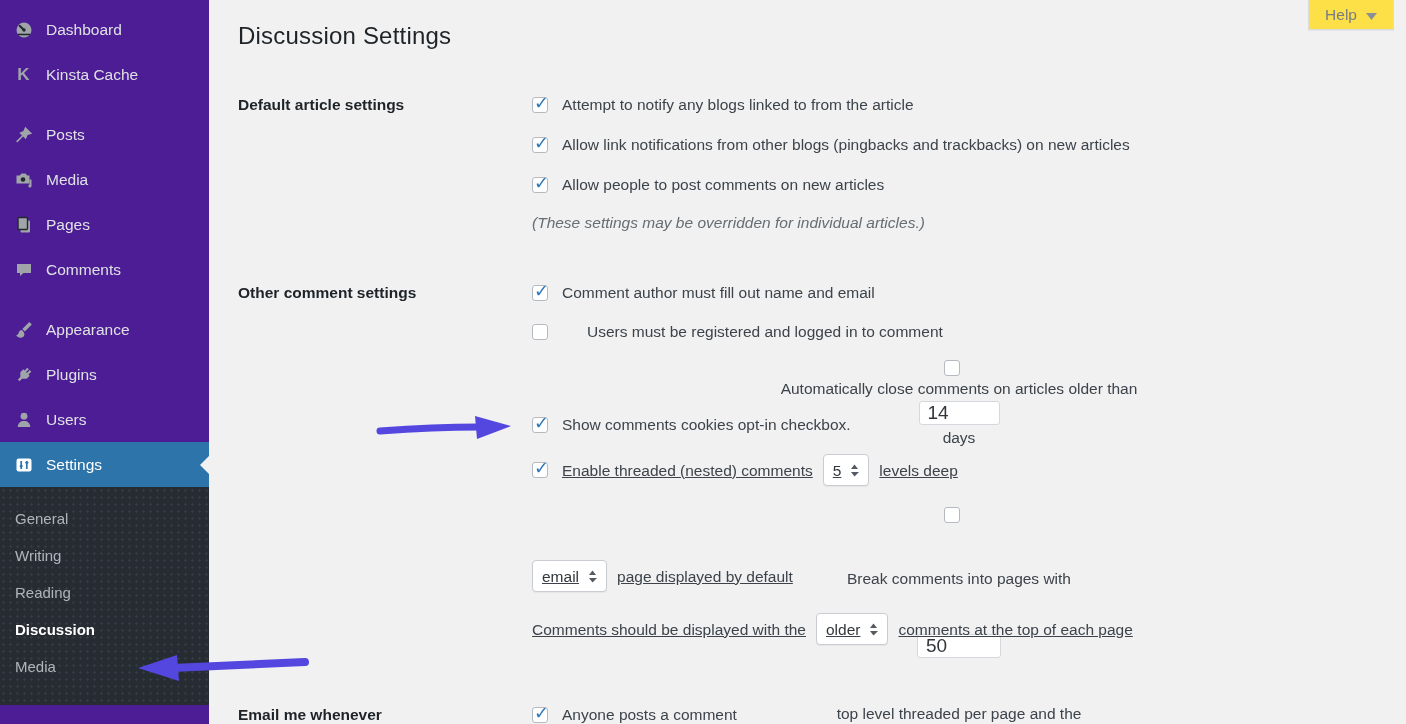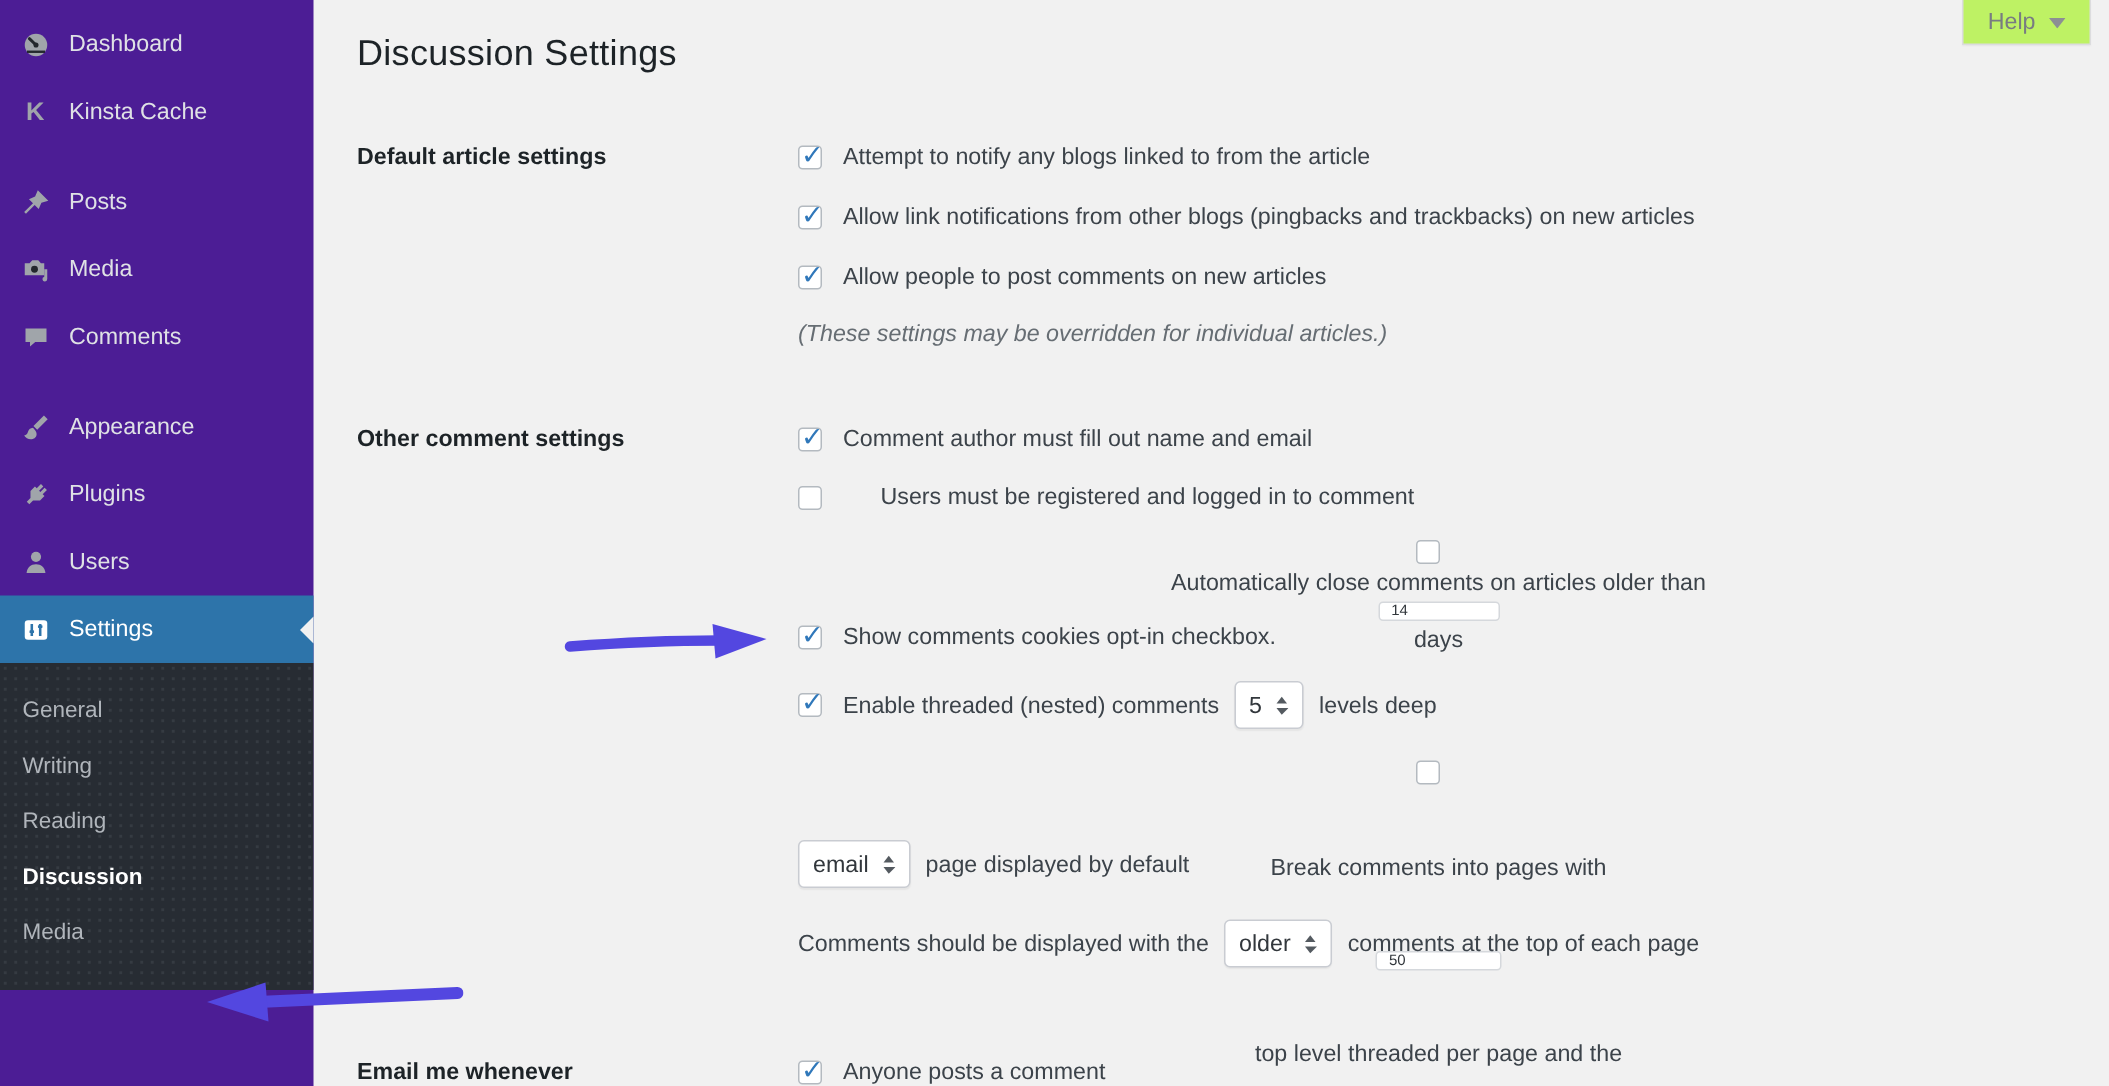--- a/index.html
+++ b/index.html
@@ -27,45 +27,45 @@
   
   .content { position:absolute; left:209px; top:0; width:1197px; height:724px; padding:22px 20px 0 29px; }
   h1.page-title { font-size:24px; font-weight:500; color:#1d2327; letter-spacing:.2px; margin-bottom:42px; }
 
   .fsection { display:grid; grid-template-columns:294px 1fr; color:#3c434a; font-size:15.5px; }
   .fsection .flabel { font-weight:bold; color:#1d2327; line-height:25px; padding-top:0; }
   .frows { min-width:0; }
 
   .cbrow { display:flex; align-items:center; line-height:25px; }
   .cbrow.h34 { height:34px;flex-direction:column; }
-  .cbrow.h32 { height:32px; }
+  .cbrow.h32 { height:32px;text-decoration:underline; }
   .mb15 { margin-bottom:15px; } .mb14 { margin-bottom:14px; } .mb16 { margin-bottom:16px;gap:25px; }
   .mb18 { margin-bottom:18px; } .mb17 { margin-bottom:17px; } .mb21 { margin-bottom:21px; } .mb19 { margin-bottom:19px;gap:43px; }
 
   .cb { width:16px; height:16px; border:1px solid #b4bac0; border-radius:3px; background:#fff;
         margin-right:14px; position:relative; flex:0 0 16px; cursor:pointer; }
   .cb.checked::after { content:"\2713"; position:absolute; left:1px; top:-7px; font-size:18px;
         font-weight:bold; color:#3078ba; }
 
   .tinput { height:33px; border:1px solid #d5d8dc; border-radius:3px; background:#fff; color:#32373c;
-        font-size:10px; font-family:inherit; padding:0 8px; margin:0 10px; }
+        font-size:19px; font-family:inherit; padding:0 8px; margin:0 10px; }
   .w80 { width:81px; } .w83 { width:84px; }
 
   .selectbox { display:inline-flex; align-items:center; height:32px; background:#fff;
         border:1px solid #c9ccd2; border-radius:4px; padding:0 9px; margin:0 10px; cursor:pointer;
         box-shadow:0 1px 1px rgba(0,0,0,.05); color:#32373c; }
   .selectbox .sval { margin-right:9px; }
   .selectbox svg { display:block; }
   .ml0 { margin-left:0; }
 
   .note { font-style:italic; color:#666d73; margin-top:14px; line-height:24px; }
   .mt45 { margin-top:45px; } .mt57 { margin-top:57px; }
 
   
-  .help-tab { position:absolute; top:0; right:12px; height:30px; background:#bef264;
+  .help-tab { position:absolute; top:0; right:12px; height:30px; background:#fde047;
         border:1px solid #dcdcde; border-top:none; display:flex; align-items:center; gap:9px;
         padding:0 16px; color:#787c82; font-size:15.5px; cursor:pointer; z-index:20;
         box-shadow:0 1px 1px rgba(0,0,0,.04); }
 
   
   .arrow { position:absolute; z-index:50; pointer-events:none; }
   .arrow1 { left:376px; top:412px; }
   .arrow2 { left:134px; top:650px; }
 </style>
 </head>
@@ -110,20 +110,29 @@
         <span class="ico">
           <svg width="20" height="20" viewBox="0 0 20 20">
               <path fill="#a0a5aa" d="M2.5 5.5h3.2L7.5 3.5h4l1.8 2h2.2v8h-13z"></path>
               <circle cx="9" cy="9.5" r="2.3" fill="#23282d"></circle>
               <path fill="#a0a5aa" d="M15.5 9.5h2v6.5a1.6 1.6 0 1 1-2-1.55z"></path>
             </svg>
         </span>
         <span>Media</span>
       </div>
 
+      <div class="mi">
+        <span class="ico">
+          <svg width="20" height="20" viewBox="0 0 20 20">
+              <rect x="6.5" y="5.5" width="9.5" height="12" rx="1" fill="#a0a5aa"></rect>
+              <rect x="4" y="2.5" width="9.5" height="12" rx="1" fill="#a0a5aa" stroke="#23282d" stroke-width="1.4"></rect>
+            </svg>
+        </span>
+        <span>Pages</span>
+      </div>
 
       <div class="mi">
         <span class="ico">
           <svg width="20" height="20" viewBox="0 0 20 20">
               <path fill="#a0a5aa" d="M3 4h14v9H9.5L6 16v-3H3z"></path>
             </svg>
         </span>
         <span>Comments</span>
       </div>
 

